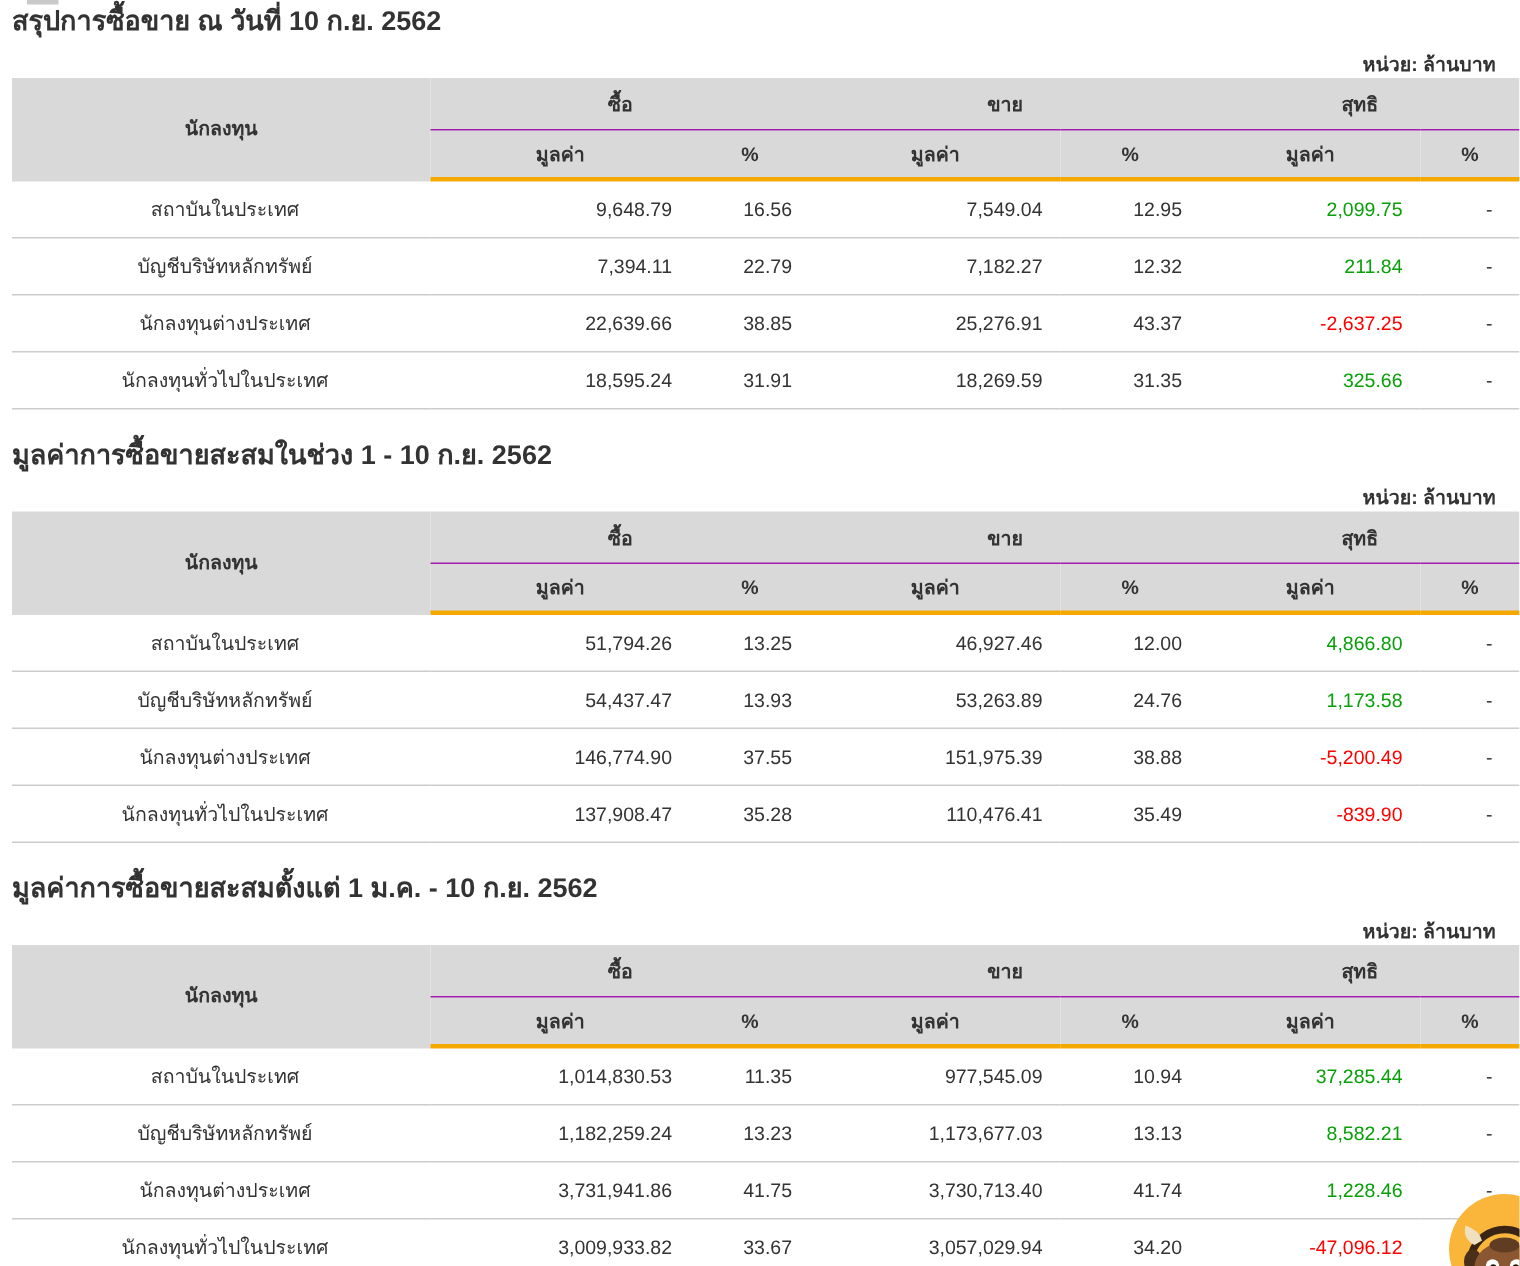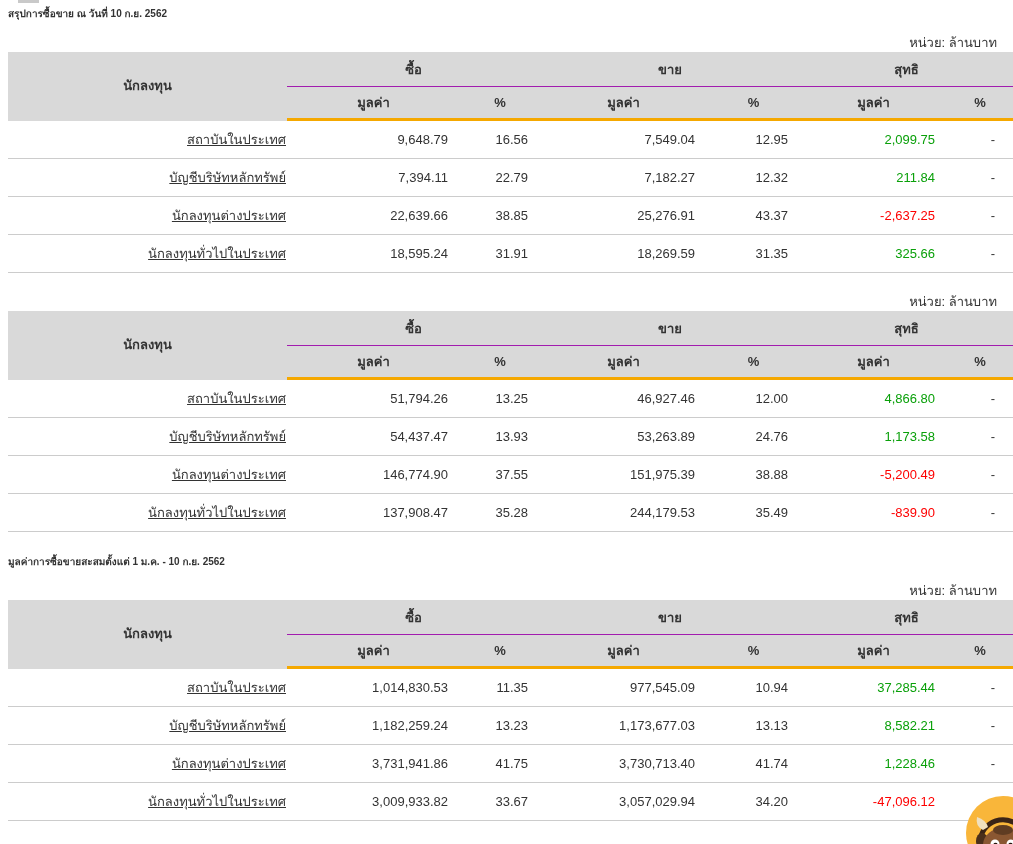--- a/index.html
+++ b/index.html
@@ -17,26 +17,26 @@
     position: absolute; left: 18px; top: 0; width: 21px; height: 3px;
     background: #c9c9c9;
   }
 
   .section { position: relative; }
   .section-first { margin-top: 5px; }
   .section + .section { margin-top: 21px; }
 
   .section-title {
     margin: 0 0 0 8px;
-    font-size: 10px; font-weight: bold; line-height: 18px;
+    font-size: 18px; font-weight: bold; line-height: 18px;
     color: var(--text, #333333);
   }
   .unit-row {
     margin: 12px 16px 1px 0;
-    font-size: 13px; font-weight: normal; line-height: 16px;
+    font-size: 13px; font-weight: bold; line-height: 16px;
     text-align: right;
   }
 
   table.summary-table {
     border-collapse: collapse;
     table-layout: fixed;
     margin-left: 8px;
     width: 1005px;
     font-size: 13px;
   }
@@ -61,21 +61,21 @@
     border-bottom: 3px solid var(--accent, #f5a800);
     margin-top: 33px;
   }
 
   .summary-table tbody td {
     height: 35px;
     border-bottom: 1px solid var(--border, #cccccc);
     background: #ffffff;
     white-space: nowrap;
   }
-  .summary-table td.td-investor { text-align: right; padding-left: 6px; text-decoration: underline; }
+  .summary-table td.td-investor { text-align: center; padding-left: 6px; }
   .summary-table td.td-num { text-align: right; padding-right: 12px; }
   .summary-table td.td-last { padding-right: 18px; }
   .summary-table td.pos { color: var(--pos, #0aa00a); }
   .summary-table td.neg { color: var(--neg, #fe0000); }
 
   .chatbot-button {
     position: absolute; left: 966px; top: 796px;
     width: 94px; height: 96px;
     cursor: pointer;
     border: none; background: transparent; padding: 0;
@@ -152,20 +152,21 @@
             <td class="td-num">18,269.59</td>
             <td class="td-num">31.35</td>
             <td class="td-num pos">325.66</td>
             <td class="td-num td-last">-</td>
           </tr>
         </tbody>
     </table>
   </section>
 
   <section class="section">
+    <h2 class="section-title">มูลค่าการซื้อขายสะสมในช่วง 1 - 10 ก.ย. 2562</h2>
     <div class="unit-row">หน่วย: ล้านบาท</div>
     <table class="summary-table">
       <colgroup>
         <col class="c-investor">
           <col class="c-buyval">
           <col class="c-buypct">
         <col class="c-sellval">
           <col class="c-sellpct">
           <col class="c-netval">
           <col class="c-netpct">
@@ -211,21 +212,21 @@
             <td class="td-num">37.55</td>
             <td class="td-num">151,975.39</td>
             <td class="td-num">38.88</td>
             <td class="td-num neg">-5,200.49</td>
             <td class="td-num td-last">-</td>
           </tr>
           <tr>
             <td class="td-investor">นักลงทุนทั่วไปในประเทศ</td>
             <td class="td-num">137,908.47</td>
             <td class="td-num">35.28</td>
-            <td class="td-num">244,179.53</td>
+            <td class="td-num">110,476.41</td>
             <td class="td-num">35.49</td>
             <td class="td-num neg">-839.90</td>
             <td class="td-num td-last">-</td>
           </tr>
         </tbody>
     </table>
   </section>
 
   <section class="section">
     <h2 class="section-title">มูลค่าการซื้อขายสะสมตั้งแต่ 1 ม.ค. - 10 ก.ย. 2562</h2>

